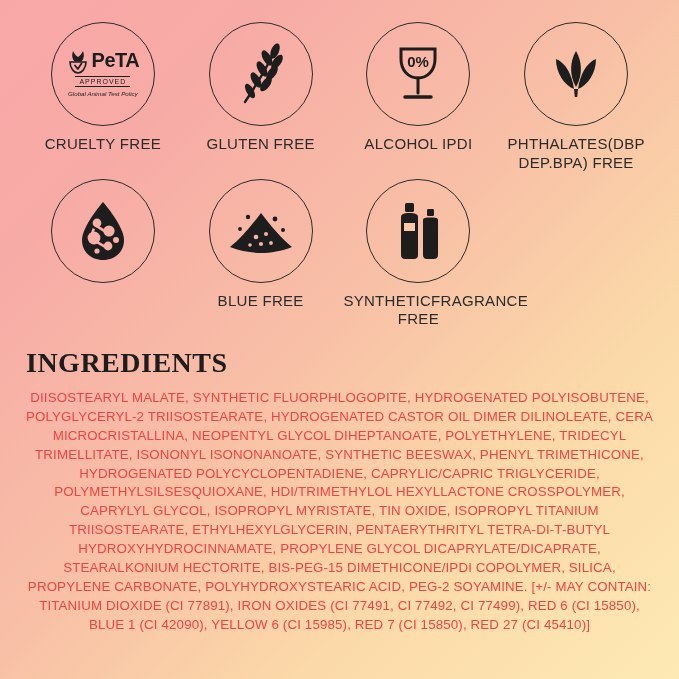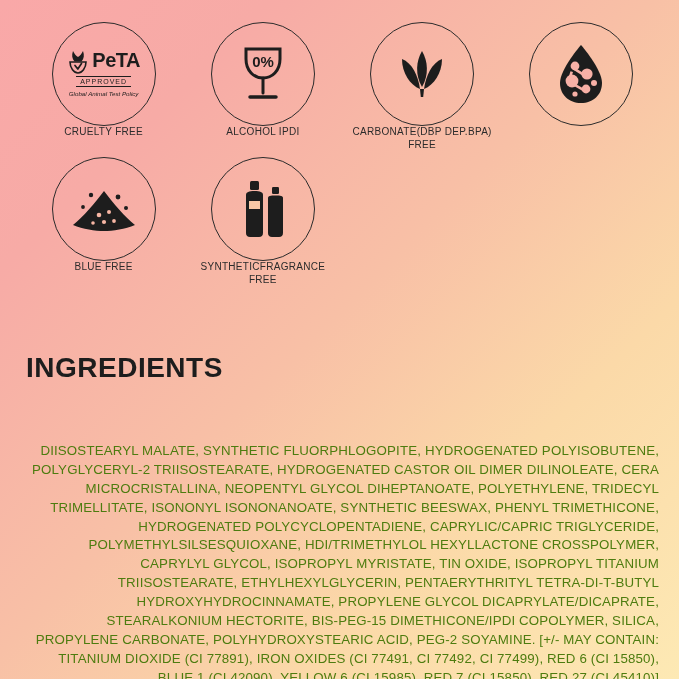--- a/index.html
+++ b/index.html
@@ -11,24 +11,23 @@
     height: 679px;
     font-family: "Liberation Sans", sans-serif;
     background: linear-gradient(to bottom right, #f9a8a8 0%, #f7aba6 20%, #f8c0a6 48%, #fbd9a8 72%, #fde9b4 100%);
     overflow: hidden;
   }
   .page {
     position: relative;
     width: 679px;
     height: 679px;
     box-sizing: border-box;
-    padding: 22px 20px 10px 26px;
+    padding: 22px 26px 10px 26px;
     display: flex;
     flex-direction: column;
-    gap: 48px;
   }
   .badge-grid {
     display: grid;
     grid-template-columns: repeat(4, 1fr);
     grid-template-rows: auto auto;
     column-gap: 4px;
     row-gap: 6px;
   }
   .badge {
     display: flex;
@@ -39,41 +38,43 @@
     width: 104px;
     height: 104px;
     border: 1.6px solid #2b2b2b;
     border-radius: 50%;
     display: flex;
     align-items: center;
     justify-content: center;
     box-sizing: border-box;
   }
   .badge-label {
-    font-size: 10px;
+    margin-top: 9px;
+    font-size: 15px;
     letter-spacing: 0.3px;
     color: #2b2b2b;
     text-align: center;
     line-height: 1.25;
     max-width: 150px;
   }
   .ingredients-title {
     font-size: 28px;
     font-weight: bold;
     letter-spacing: 0.5px;
     color: #1d1d1d;
     margin-top: 18px;
     margin-bottom: 10px;
+    font-family: Liberation Serif, serif;
   }
   .ingredients-body {
     font-size: 13.3px;
     line-height: 1.42;
-    color: #4d7c0f;
+    color: #ef4444;
     letter-spacing: 0.15px;
-    text-align: right;
+    text-align: center;
     white-space: pre-line;
   }
   
   .peta {
     display: flex;
     flex-direction: column;
     align-items: center;
     justify-content: center;
     transform: translateY(-2px);
   }
@@ -128,20 +129,38 @@
             </svg>
             <span class="peta-word">PeTA</span>
           </div>
           <div class="peta-approved">APPROVED</div>
           <div class="peta-sub">Global Animal Test Policy</div>
         </div>
       </div>
       <div class="badge-label">CRUELTY FREE</div>
     </div>
 
+    <div class="badge">
+      <div class="badge-circle">
+        <svg width="60" height="64" viewBox="0 0 60 64" aria-hidden="true">
+          <path d="M14 60 C22 48, 34 30, 44 8" fill="none" stroke="#1d1d1d" stroke-width="2.4" stroke-linecap="round"></path>
+          <g fill="#1d1d1d">
+            <ellipse cx="44" cy="9" rx="4" ry="8" transform="rotate(22 44 9)"></ellipse>
+            <ellipse cx="36" cy="16" rx="4" ry="8.5" transform="rotate(-30 36 16)"></ellipse>
+            <ellipse cx="46" cy="20" rx="4" ry="8.5" transform="rotate(35 46 20)"></ellipse>
+            <ellipse cx="31" cy="27" rx="4" ry="8.5" transform="rotate(-30 31 27)"></ellipse>
+            <ellipse cx="41" cy="31" rx="4" ry="8.5" transform="rotate(35 41 31)"></ellipse>
+            <ellipse cx="25" cy="38" rx="4" ry="8.5" transform="rotate(-30 25 38)"></ellipse>
+            <ellipse cx="35" cy="42" rx="4" ry="8.5" transform="rotate(35 35 42)"></ellipse>
+            <ellipse cx="19" cy="49" rx="3.6" ry="8" transform="rotate(-30 19 49)"></ellipse>
+          </g>
+        </svg>
+      </div>
+      <div class="badge-label">GLUTEN FREE</div>
+    </div>
 
     <div class="badge">
       <div class="badge-circle">
         <svg width="56" height="62" viewBox="0 0 56 62" aria-hidden="true">
           <path d="M11 6 L45 6 L45 16 C45 28, 37 35, 28 35 C19 35, 11 28, 11 16 Z" fill="none" stroke="#1d1d1d" stroke-width="3"></path>
           <path d="M28 35 L28 50" stroke="#1d1d1d" stroke-width="3" stroke-linecap="round"></path>
           <path d="M15 54 L41 54" stroke="#1d1d1d" stroke-width="3.5" stroke-linecap="round"></path>
           <text class="zero-text" x="28" y="24" text-anchor="middle">0%</text>
         </svg>
       </div>
@@ -152,21 +171,21 @@
       <div class="badge-circle">
         <svg width="64" height="58" viewBox="0 0 64 58" aria-hidden="true">
           <g fill="#1d1d1d">
             <path d="M32 6 C26 16, 25 30, 32 42 C39 30, 38 16, 32 6 Z"></path>
             <path d="M12 14 C12 28, 20 40, 30 44 C28 30, 22 18, 12 14 Z"></path>
             <path d="M52 14 C52 28, 44 40, 34 44 C36 30, 42 18, 52 14 Z"></path>
             <path d="M30 44 L34 44 L33.2 52 L30.8 52 Z"></path>
           </g>
         </svg>
       </div>
-      <div class="badge-label">CARBONATE(DBP DEP.BPA) FREE</div>
+      <div class="badge-label">PHTHALATES(DBP DEP.BPA) FREE</div>
     </div>
 
     <div class="badge">
       <div class="badge-circle">
         <svg width="62" height="66" viewBox="0 0 62 66" aria-hidden="true">
           <path d="M31 4 C31 4, 10 28, 10 42 C10 54, 19 62, 31 62 C43 62, 52 54, 52 42 C52 28, 31 4, 31 4 Z" fill="#1d1d1d"></path>
           <g fill="#f7b0a6">
             <circle cx="25" cy="25" r="4.4"></circle>
             <circle cx="37" cy="33" r="5.6"></circle>
             <circle cx="22" cy="40" r="6.4"></circle>

